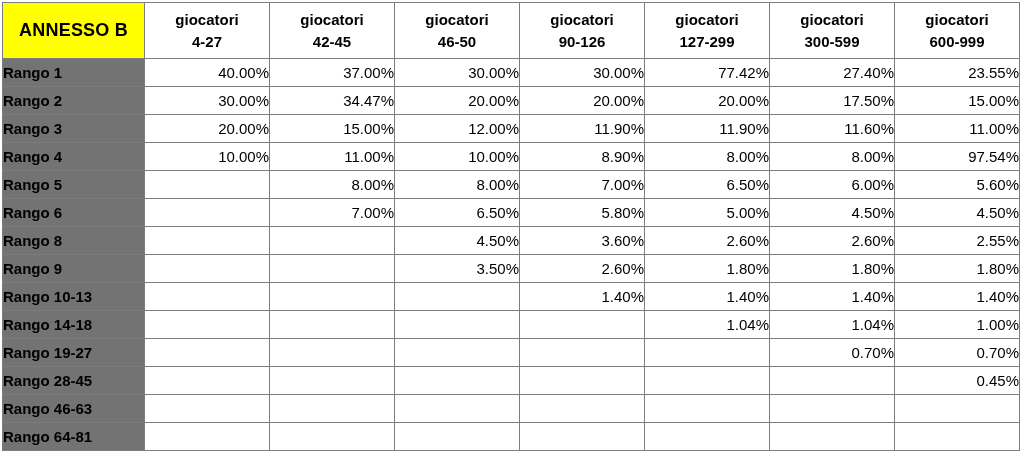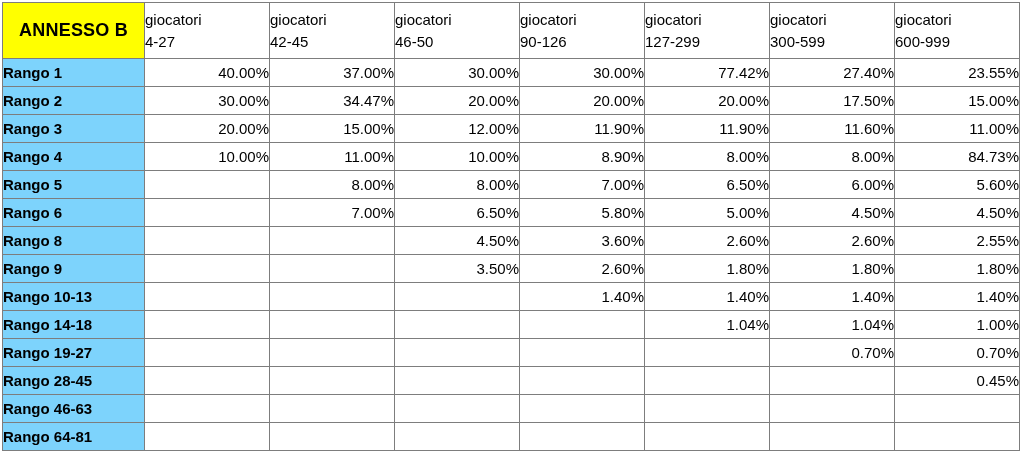--- a/index.html
+++ b/index.html
@@ -37,31 +37,32 @@
   .hdr-corner {
     background: #ffff00;
     text-align: center;
     vertical-align: middle;
     font-weight: bold;
     font-size: 18px;
     letter-spacing: 0.2px;
   }
   .hdr-col {
     background: #ffffff;
-    vertical-align: middle;
-    font-weight: normal;
+    text-align: center;
+    vertical-align: middle;
+    font-weight: bold;
     line-height: 1.45;
     font-size: 15px;
     padding: 2px 0;
   }
   .hdr-col .l1 { display: block; }
   .hdr-col .l2 { display: block; }
 
   .rango {
-    background: #7dd3fc;
+    background: #737373;
     font-weight: bold;
     text-align: left;
     padding-left: 7px;
     vertical-align: middle;
     font-size: 15px;
   }
   .val {
     text-align: right;
     padding-right: 10px;
     vertical-align: middle;
@@ -149,21 +150,21 @@
         <td class="val">11.00%</td>
       </tr>
       <tr>
         <td class="rango">Rango 4</td>
         <td class="val">10.00%</td>
         <td class="val">11.00%</td>
         <td class="val">10.00%</td>
         <td class="val">8.90%</td>
         <td class="val">8.00%</td>
         <td class="val">8.00%</td>
-        <td class="val">84.73%</td>
+        <td class="val">97.54%</td>
       </tr>
       <tr>
         <td class="rango">Rango 5</td>
         <td class="val"></td>
         <td class="val">8.00%</td>
         <td class="val">8.00%</td>
         <td class="val">7.00%</td>
         <td class="val">6.50%</td>
         <td class="val">6.00%</td>
         <td class="val">5.60%</td>

